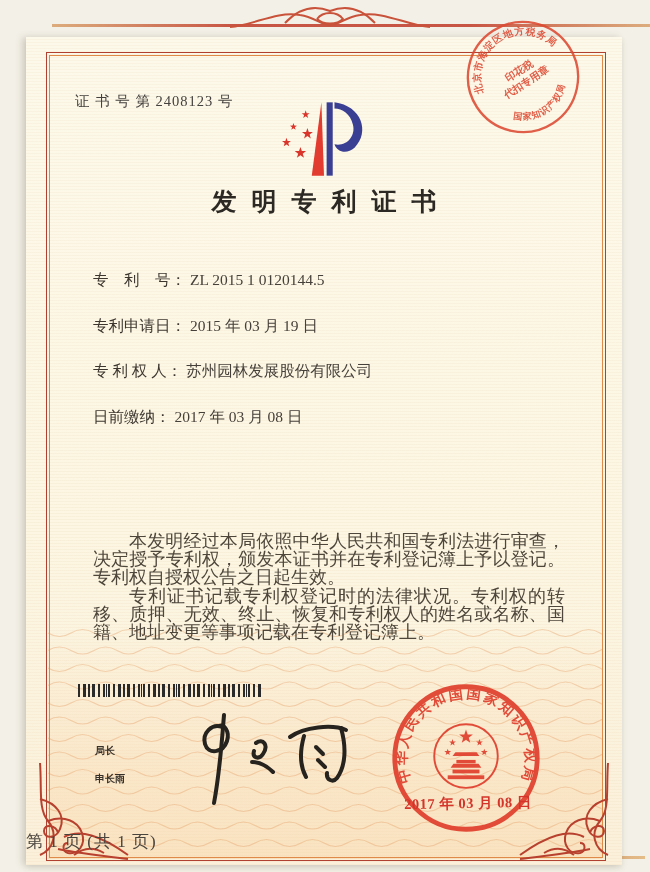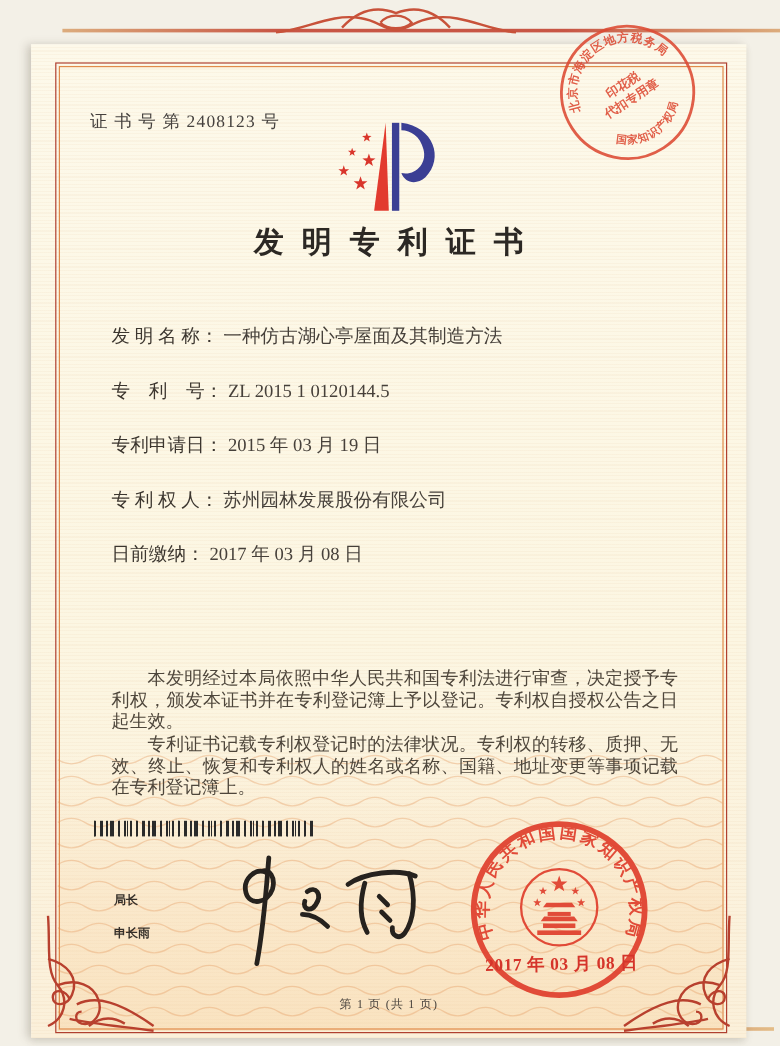--- a/index.html
+++ b/index.html
@@ -43,21 +43,21 @@
   .cert-no{position:absolute;left:49px;top:55px;font-size:14.5px;color:#45413e;letter-spacing:1px;}
   .logo{position:absolute;left:250px;top:60px;width:96px;height:84px;}
   .title{position:absolute;left:0;top:148px;width:100%;text-align:center;
     font-size:25px;font-weight:bold;color:#2c2824;letter-spacing:15px;text-indent:15px;}
   
   .fields{position:absolute;left:67px;top:233px;width:480px;display:flex;flex-direction:column;gap:24.5px;}
   .frow{height:21px;font-size:15.5px;color:#3c362f;white-space:nowrap;}
   .flabel{color:#3c362f;}
   .fvalue{color:#46403a;margin-left:4px;}
   
-  .bodytext{position:absolute;left:67px;top:520px;width:472px;font-size:15px;line-height:18.2px;
+  .bodytext{position:absolute;left:67px;top:495px;width:472px;font-size:18px;line-height:18.2px;
     color:#4e463b;text-align:justify;}
   .bodytext p{margin:0;text-indent:2em;}
   
   .barcode{position:absolute;left:52px;top:647px;width:183px;height:13px;
     background:
      repeating-linear-gradient(90deg,#2a2a2a 0 2px,rgba(0,0,0,0) 2px 5px),
      repeating-linear-gradient(90deg,#2a2a2a 0 1px,rgba(0,0,0,0) 1px 7px);}
   
   .signoff{position:absolute;left:69px;top:700px;font-size:10px;color:#36302a;font-weight:bold;line-height:28px;}
   .signature{position:absolute;left:166px;top:672px;width:178px;height:100px;}
@@ -68,21 +68,21 @@
   .seal text{fill:#e0402e;font-weight:bold;}
   .seal .emb{fill:#e0402e;}
   .seal .embring{fill:none;stroke:#e0402e;stroke-width:2;}
   .seal-date{position:absolute;left:364px;top:757px;width:156px;text-align:center;
     font-size:14.5px;font-weight:bold;color:#d5342a;letter-spacing:.5px;transform:rotate(-1deg);z-index:5;}
   
   .stamp{position:absolute;left:464px;top:18px;width:118px;height:118px;transform:rotate(-33deg);opacity:.88;}
   .stamp .ring{fill:none;stroke:#dd4a33;stroke-width:3;}
   .stamp text{fill:#dd4a33;font-weight:bold;}
   
-  .footer{position:absolute;left:0;top:793px;width:100%;text-align:center;font-size:10px;color:#4a443e;letter-spacing:1px;}
+  .footer{position:absolute;left:0;top:793px;width:100%;text-align:left;font-size:17px;color:#4a443e;letter-spacing:1px;}
 </style>
 </head>
 <body>
 
 <div class="behind-top-line"></div>
 <svg class="behind-flourish" viewBox="0 0 210 30">
   <path d="M5,26 C30,24 50,10 75,14 C90,16 95,24 105,24 C115,24 120,16 135,14 C160,10 180,24 205,26"></path>
   <path d="M60,22 C75,6 90,4 105,10 C120,4 135,6 150,22"></path>
   <path d="M92,18 C98,10 112,10 118,18 C112,24 98,24 92,18"></path>
 </svg>
@@ -139,23 +139,20 @@
     <use href="#star5" transform="translate(12,52) scale(0.9)"></use>
     <use href="#star5" transform="translate(28,64) scale(1.15)"></use>
     <polygon points="52,6 41,90 55,90" fill="#e23b2f"></polygon>
     <rect x="58" y="6" width="7" height="84" fill="#3b3f94"></rect>
     <path d="M67,6 C98,10 108,40 90,58 C81,66 70,63 67,54 C80,57 92,45 88,31 C85,19 76,13 67,13 Z" fill="#3b3f94"></path>
   </svg>
 
   <div class="title">发明专利证书</div>
 
   <div class="fields">
-    <div class="frow">
-      <span class="flabel">发 明 名 称：</span><span class="fvalue">一种仿古湖心亭屋面及其制造方法</span>
-    </div>
     <div class="frow">
       <span class="flabel">专　利　号：</span><span class="fvalue">ZL 2015 1 0120144.5</span>
     </div>
     <div class="frow">
       <span class="flabel">专利申请日：</span><span class="fvalue">2015 年 03 月 19 日</span>
     </div>
     <div class="frow">
       <span class="flabel">专 利 权 人：</span><span class="fvalue">苏州园林发展股份有限公司</span>
     </div>
     <div class="frow">

